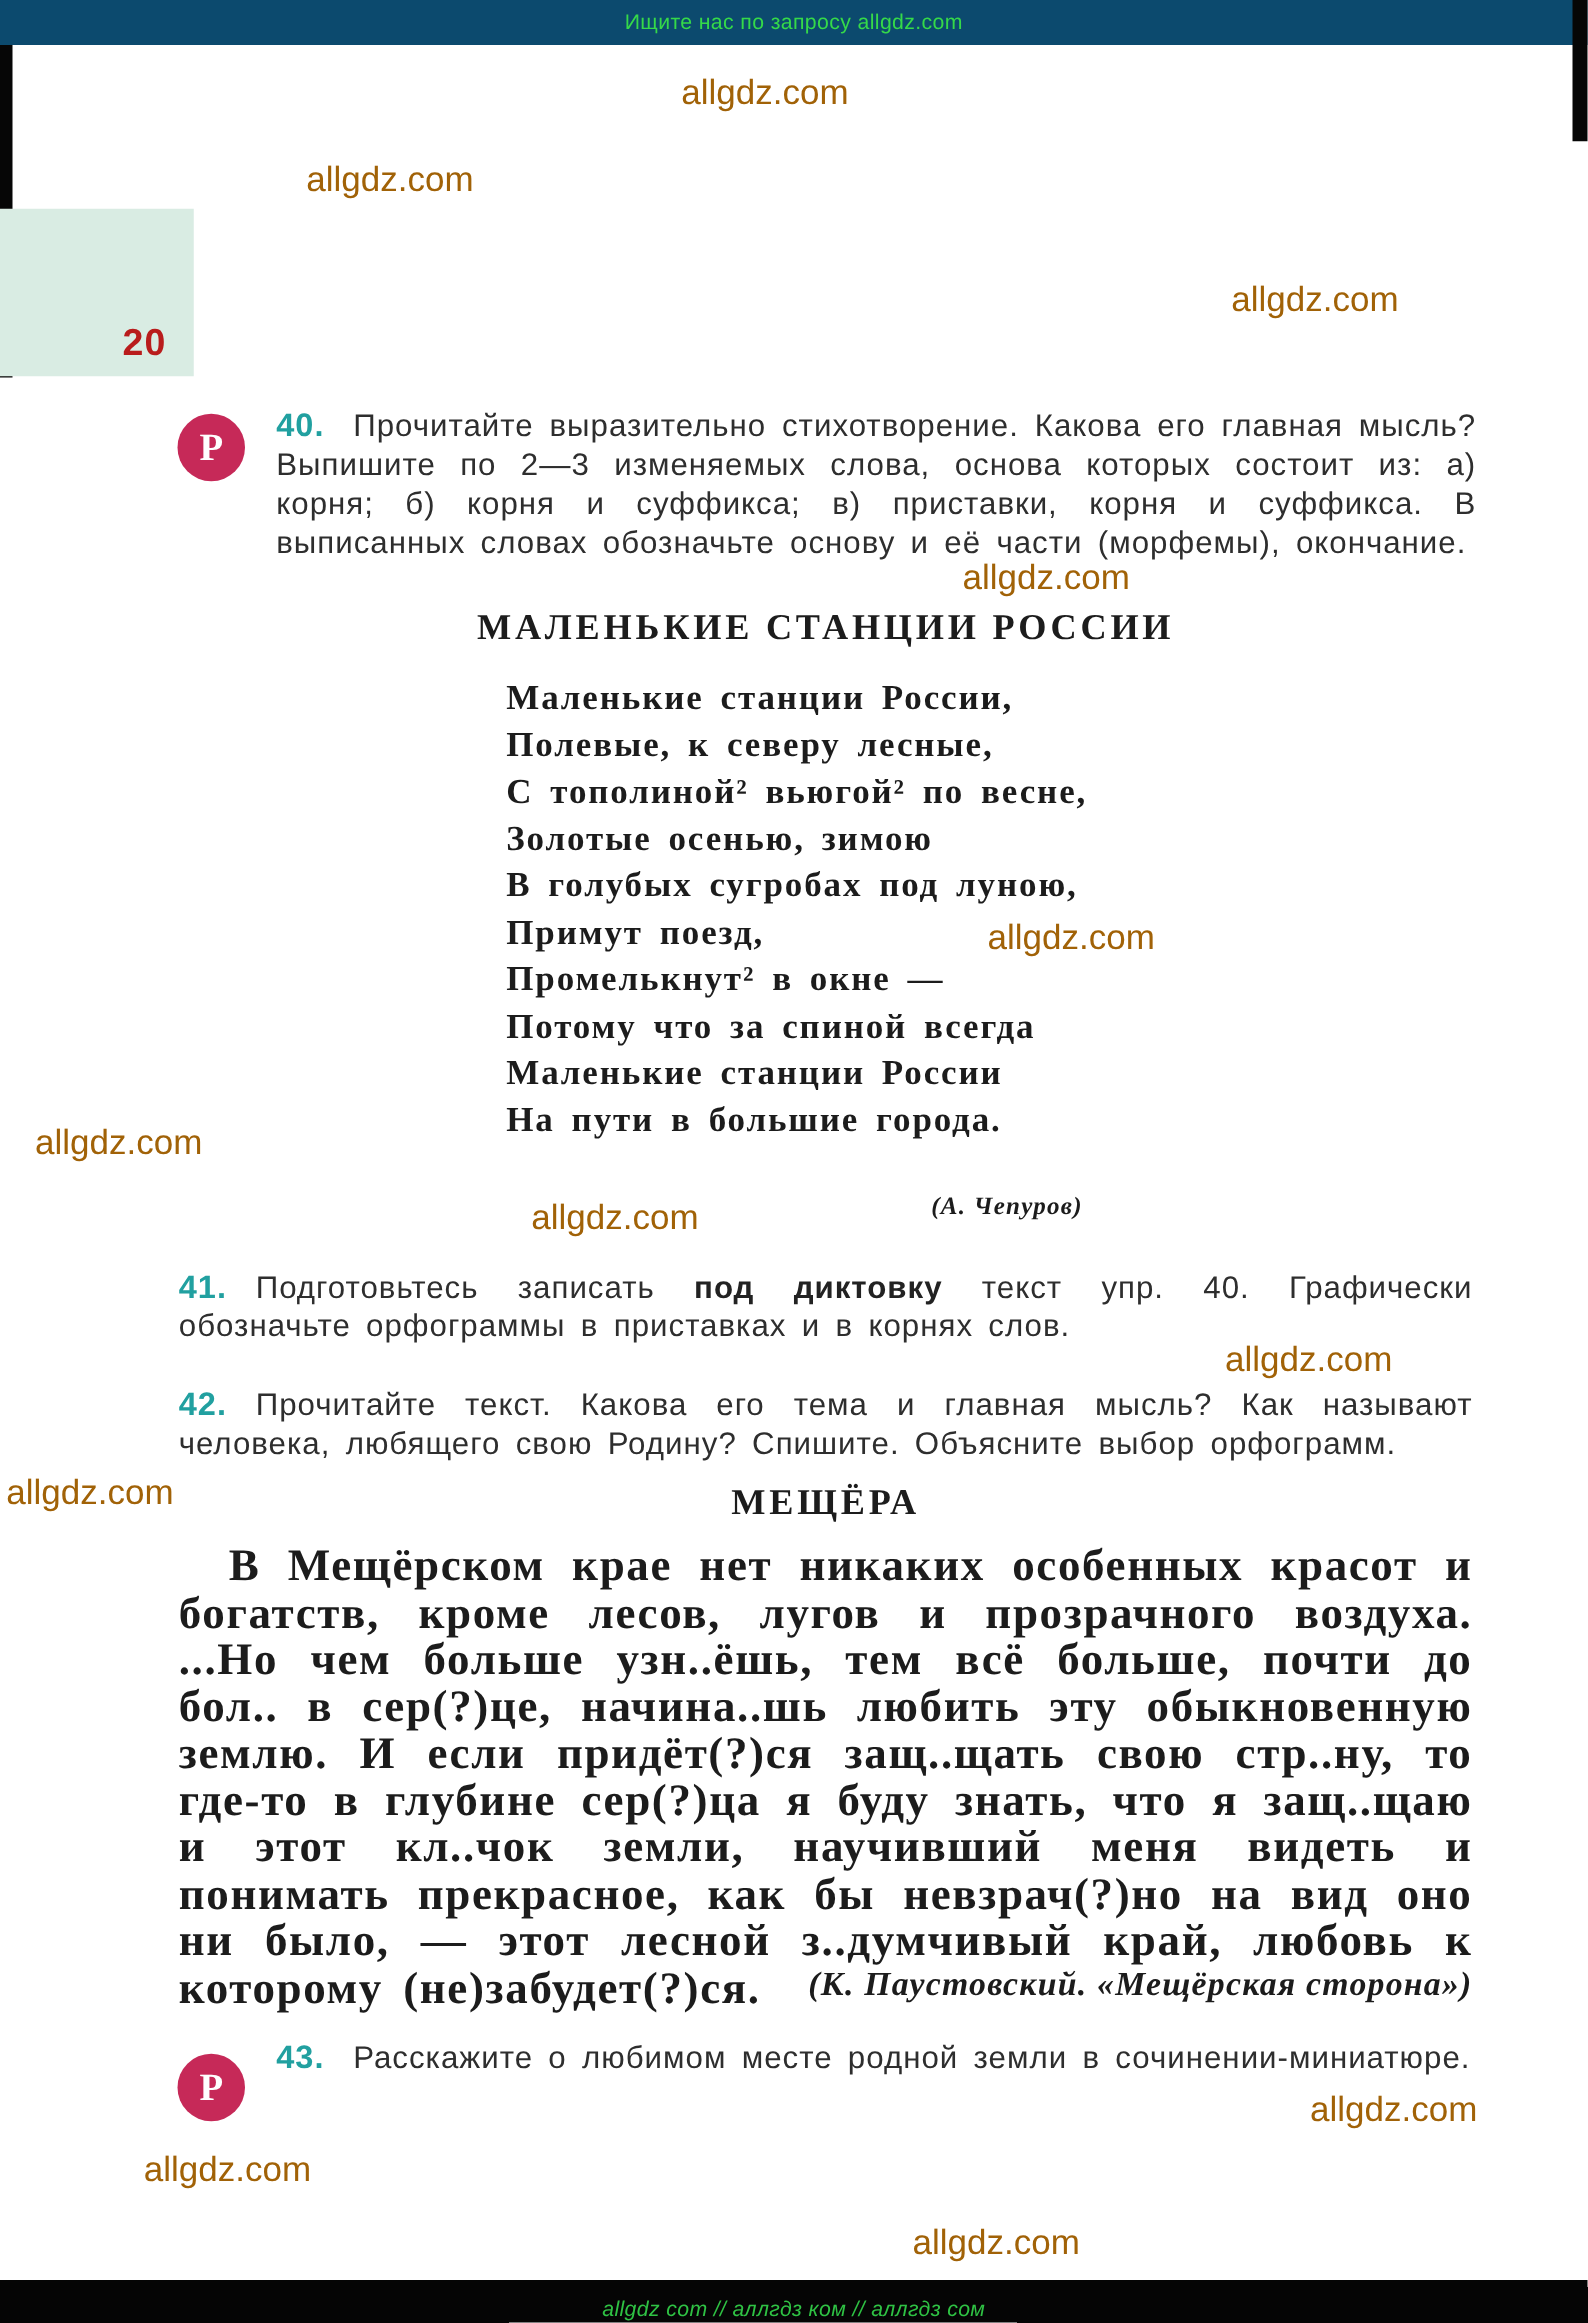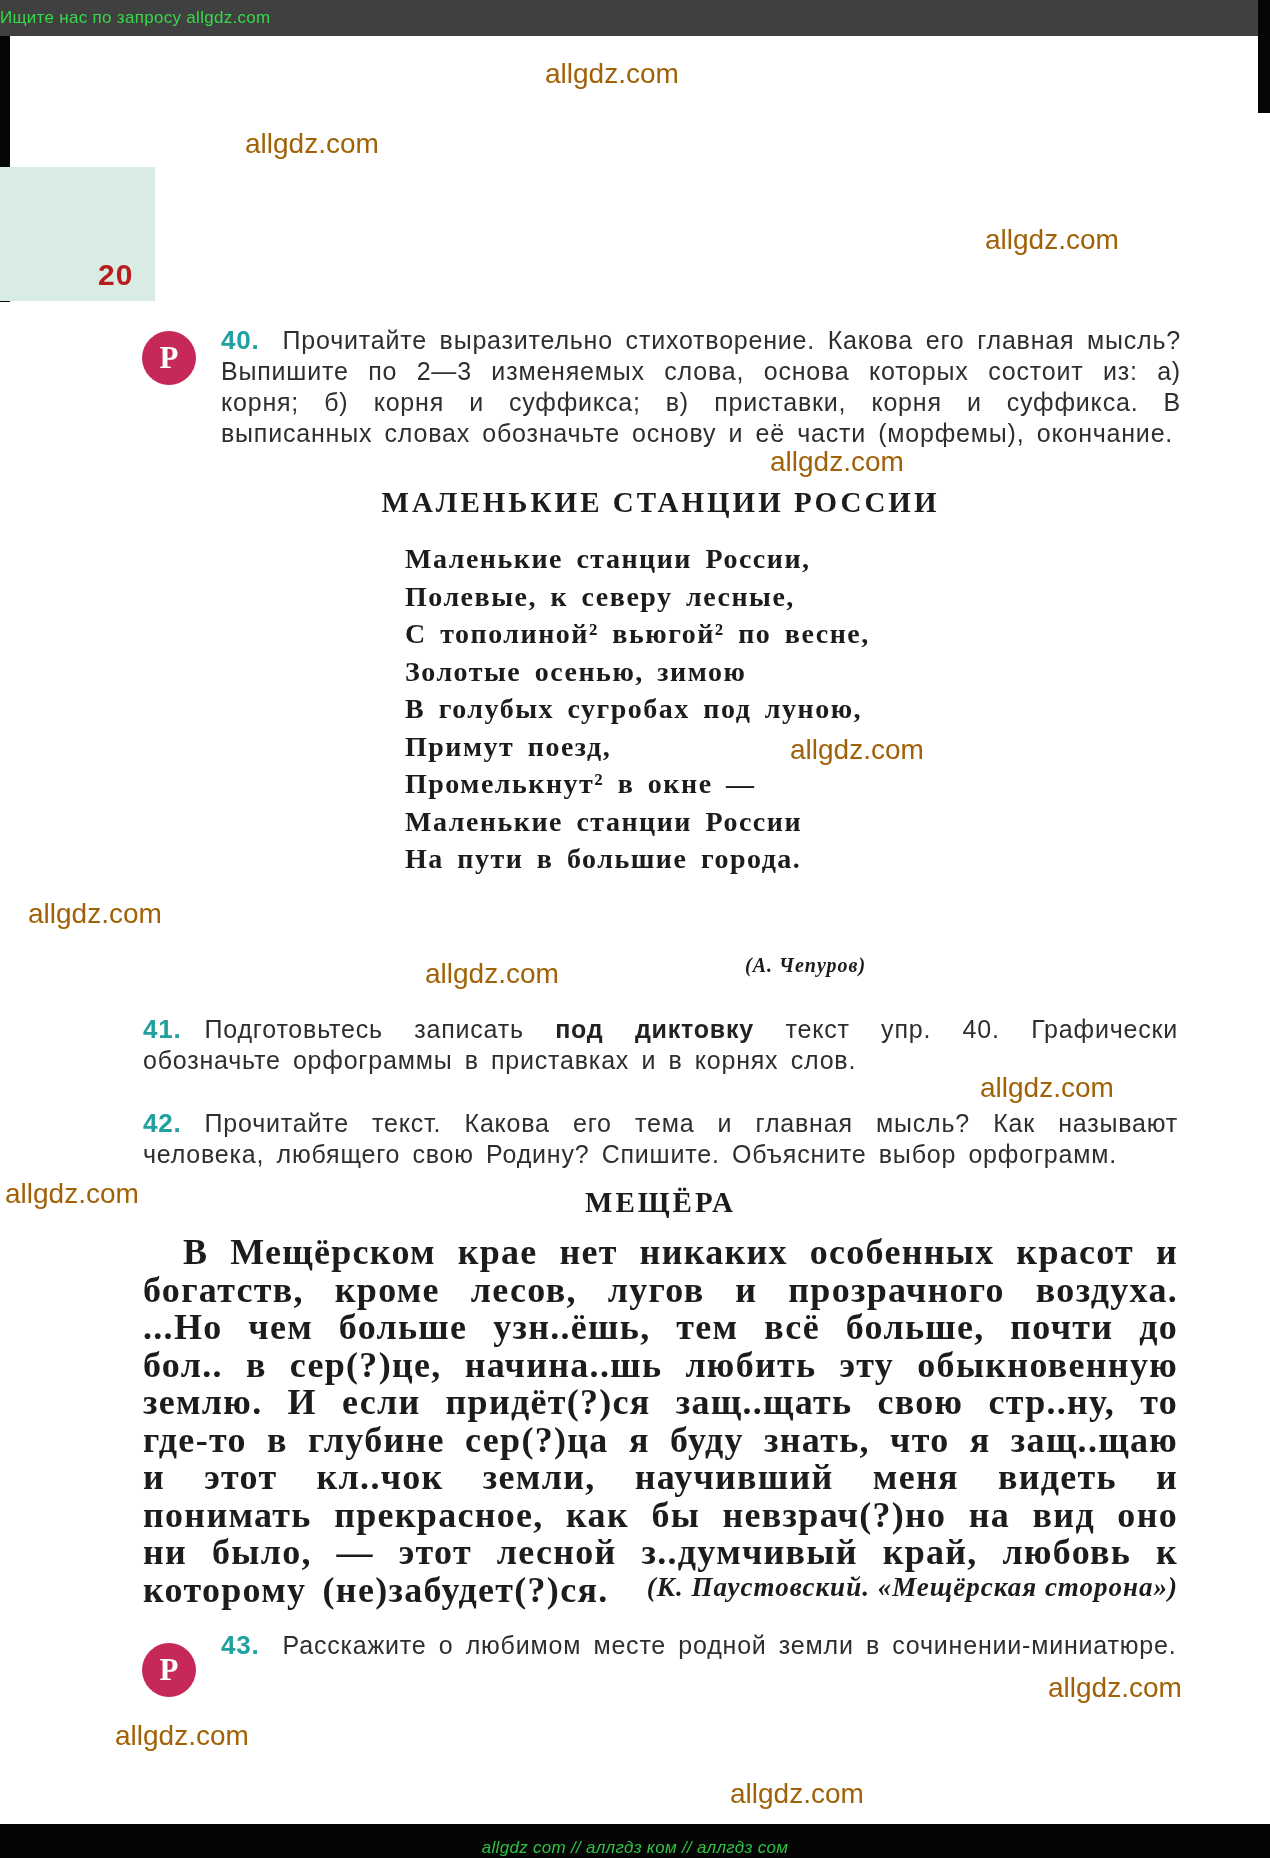--- a/index.html
+++ b/index.html
@@ -3,22 +3,22 @@
 <meta charset="utf-8">
 <style>
   * { margin:0; padding:0; box-sizing:border-box; }
   html,body { background:#ffffff; }
   body {
     width:1270px; height:1858px; position:relative; overflow:hidden;
     font-family:"Liberation Sans", sans-serif;
   }
   
   .topbar {
-    position:absolute; left:0; top:0; width:1270px; height:36px; background:#404040;
-    display:flex; align-items:center; justify-content:flex-start;
+    position:absolute; left:0; top:0; width:1270px; height:36px; background:#0c4a6e;
+    display:flex; align-items:center; justify-content:center;
   }
   .topbar .banner-text { color:#35d949; font-size:17px; letter-spacing:0.3px; }
   .bottombar {
     position:absolute; left:0; top:1824px; width:1270px; height:34px; background:#050505;
     display:flex; align-items:flex-end; justify-content:center;font-style:italic;
   }
   .bottombar .footer-text { color:#2fc244; font-size:17px; letter-spacing:0.3px; }
   .left-strip  { position:absolute; left:0; top:36px; width:10px; height:266px; background:#060606; }
   .right-strip { position:absolute; right:0; top:0; width:12px; height:113px; background:#060606; }
   .mint-box { position:absolute; left:0; top:167px; width:155px; height:134px; background:#d9ece3; }
@@ -111,20 +111,21 @@
 
 <h2 class="poem-title" style="top:486px;">МАЛЕНЬКИЕ СТАНЦИИ РОССИИ</h2>
 <div class="poem-lines">
     <div class="poem-line">Маленькие станции России,</div>
     <div class="poem-line">Полевые, к северу лесные,</div>
     <div class="poem-line">С тополиной² вьюгой² по весне,</div>
     <div class="poem-line">Золотые осенью, зимою</div>
     <div class="poem-line">В голубых сугробах под луною,</div>
     <div class="poem-line">Примут поезд,</div>
     <div class="poem-line">Промелькнут² в окне —</div>
+    <div class="poem-line">Потому что за спиной всегда</div>
     <div class="poem-line">Маленькие станции России</div>
     <div class="poem-line">На пути в большие города.</div>
   </div>
 <div class="poem-author">(А. Чепуров)</div>
 
 <p class="task" style="left:143px; top:1014px; width:1035px;"><span class="task-num">41.</span><span>Подготовьтесь записать </span><strong>под диктовку</strong><span> текст упр. 40. Графически обозначьте орфограммы в приставках и в корнях слов.</span></p>
 
 <p class="task" style="left:143px; top:1108px; width:1035px;"><span class="task-num">42.</span><span>Прочитайте текст. Какова его тема и главная мысль? Как называют человека, любящего свою Родину? Спишите. Объясните выбор орфограмм.</span></p>
 
 <h2 class="prose-title" style="top:1186px;">МЕЩЁРА</h2>

